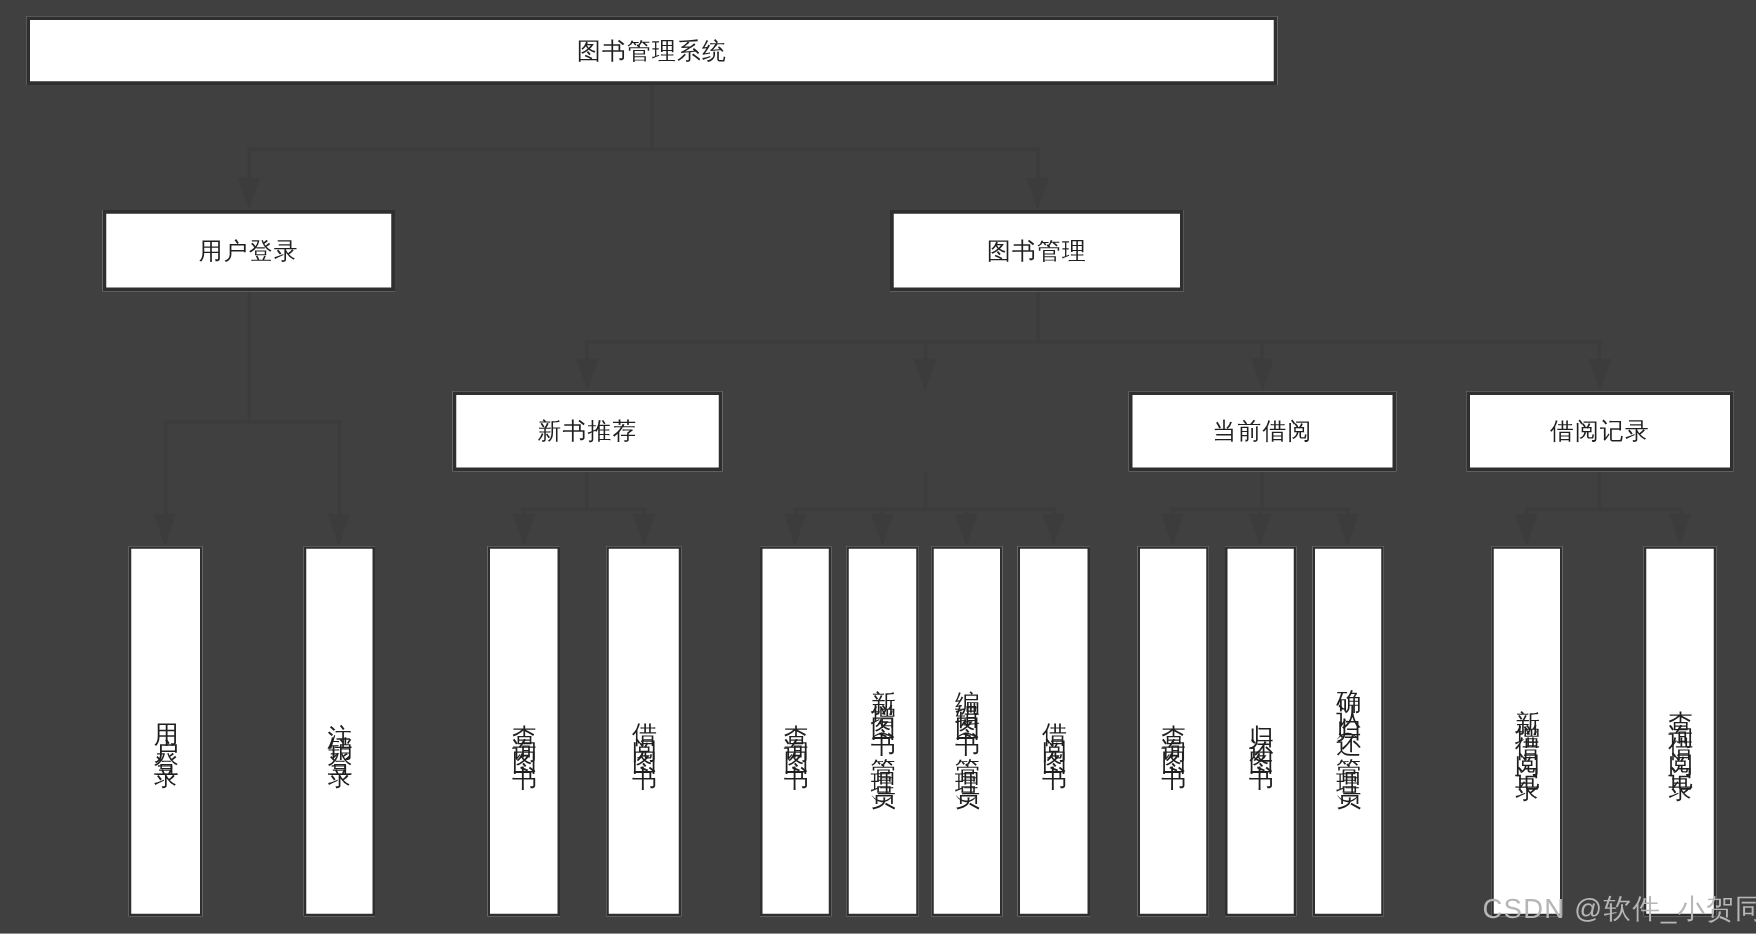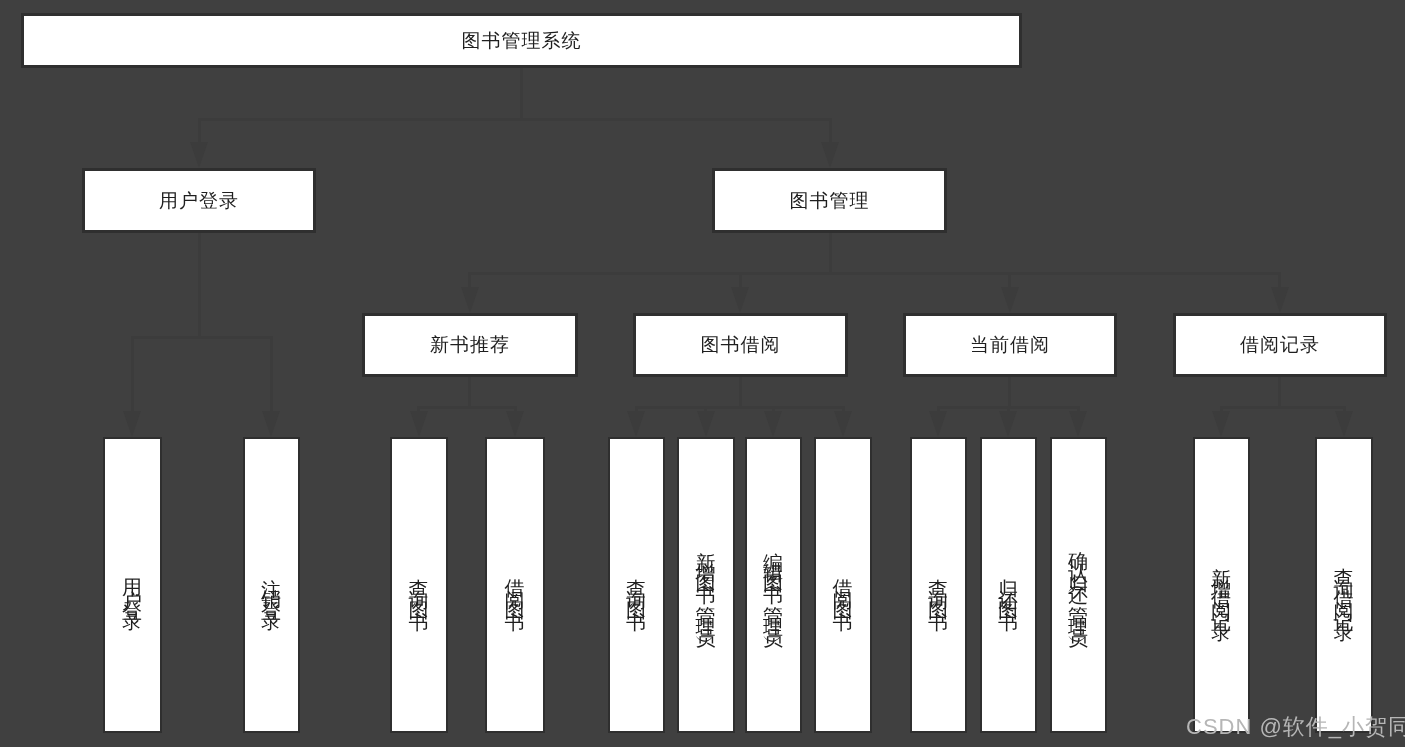--- a/index.html
+++ b/index.html
@@ -63,21 +63,20 @@
 <div class="canvas">
 
   <div class="box h" style="left:21px;top:13px;width:1001px;height:55px">图书管理系统</div>
 
   <div class="box h" style="left:82px;top:168px;width:234px;height:65px">用户登录</div>
 
   <div class="box h" style="left:712px;top:168px;width:235px;height:65px">图书管理</div>
 
   <div class="box h" style="left:362px;top:313px;width:216px;height:64px">新书推荐</div>
 
-  <div class="box h" style="left:633px;top:313px;width:215px;height:64px">图书借阅</div>
 
   <div class="box h" style="left:1173px;top:313px;width:214px;height:64px">借阅记录</div>
 
   <div class="box h" style="left:903px;top:313px;width:214px;height:64px">当前借阅</div>
 
   <div class="box v" style="left:103px;top:437px;width:59px;height:296px">用户登录</div>
 
   <div class="box v" style="left:243px;top:437px;width:57px;height:296px">注销登录</div>
 
   <div class="box v" style="left:390px;top:437px;width:58px;height:296px">查询图书</div>

